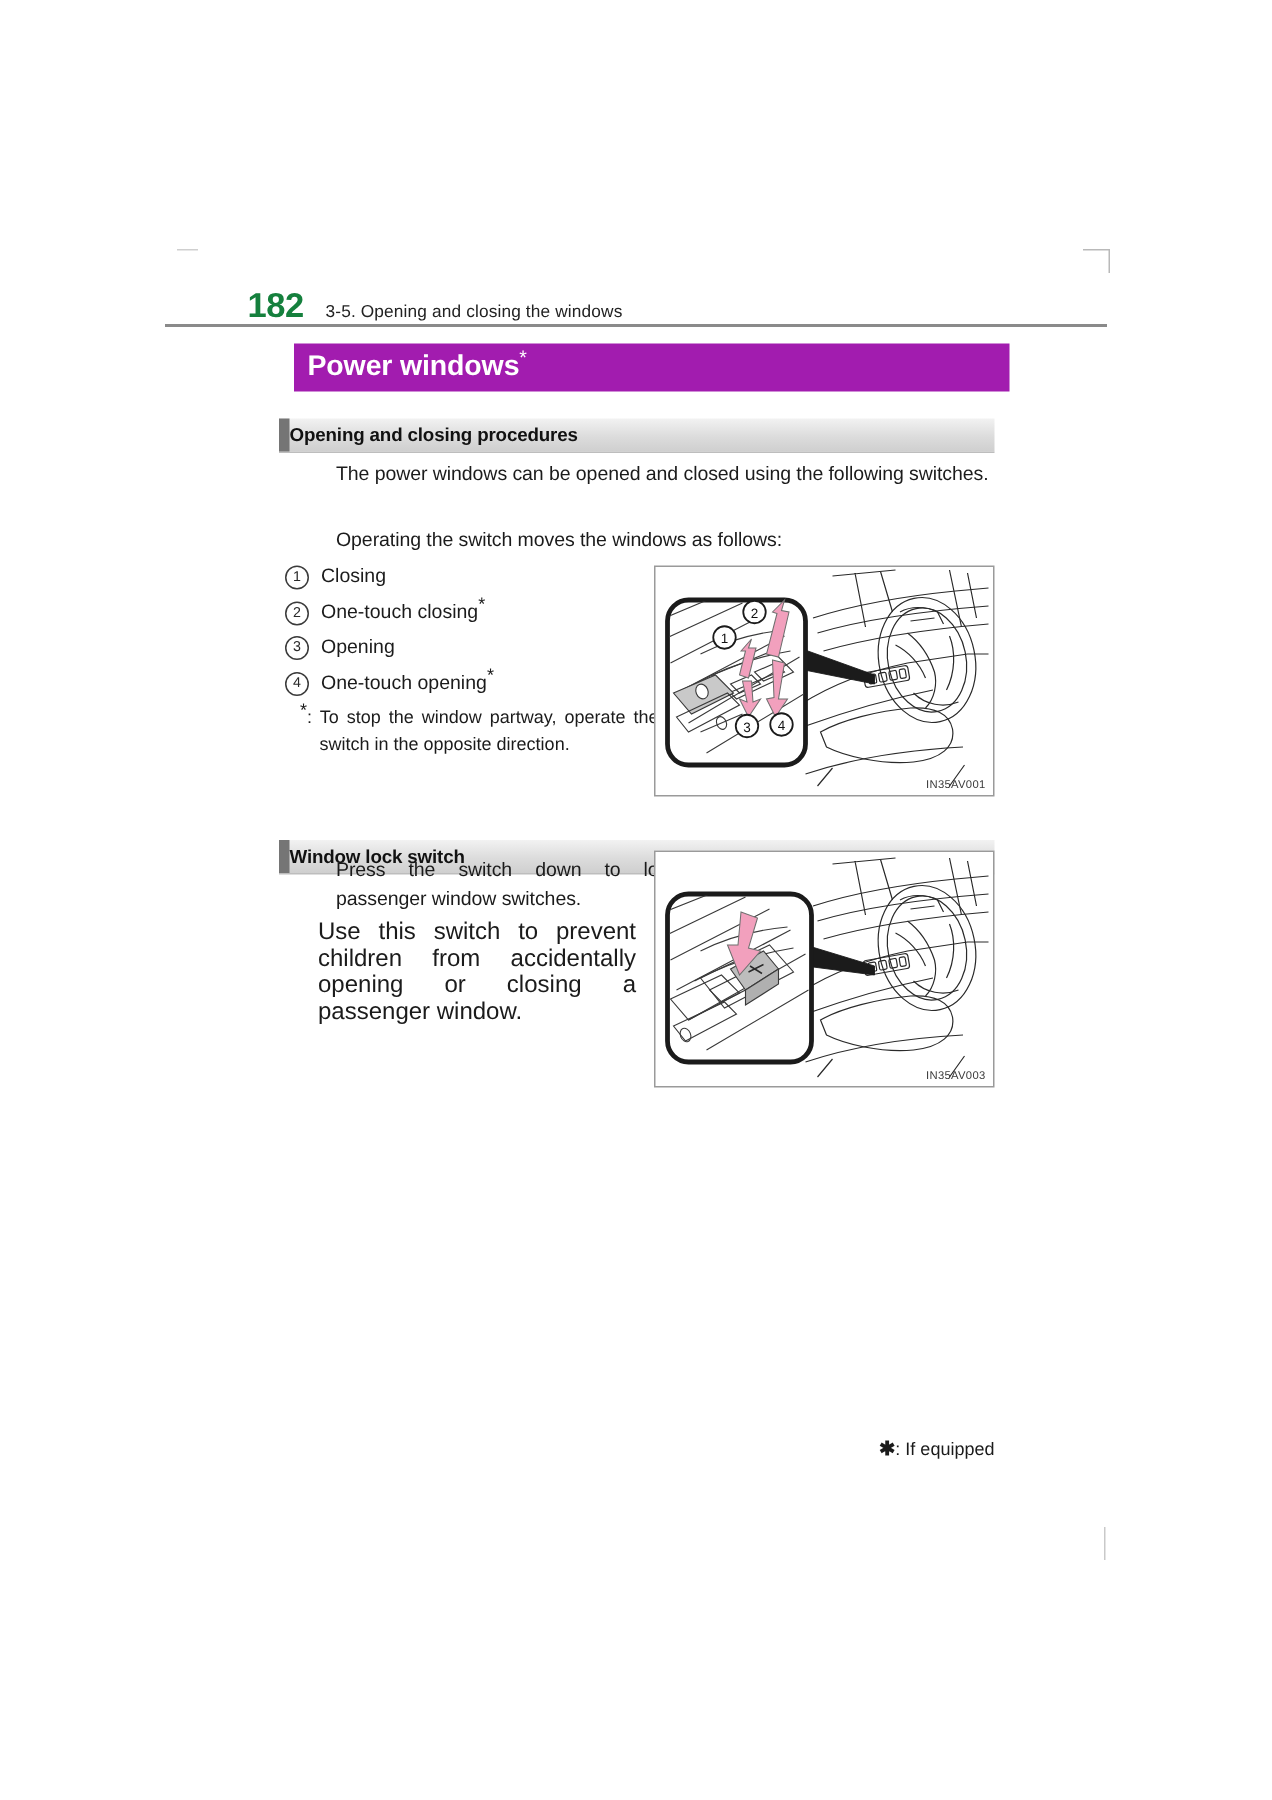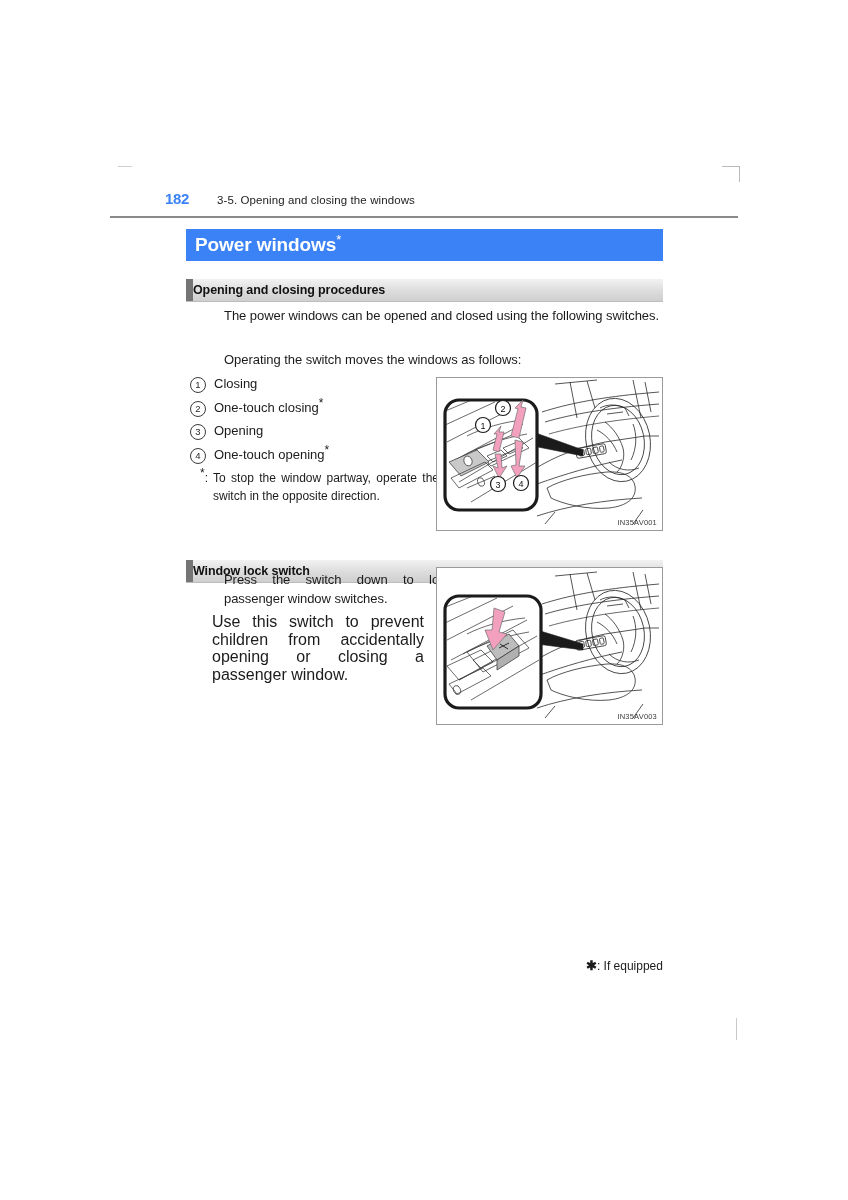--- a/index.html
+++ b/index.html
@@ -37,44 +37,44 @@
 
   
   .page-header {
     position: absolute;
     left: 165px; top: 190px;
     width: 573px;
     display: flex;
     align-items: baseline;
   }
   .page-number {
-    font-size: 15px;
+    font-size: 23px;
     font-weight: bold;
     letter-spacing: -0.3px;
-    color: #3b82f6;
+    color: #15803d;
     width: 52px;
   }
   .header-breadcrumb {
     font-size: 11.5px;
     color: #222222;
     letter-spacing: 0.1px;
   }
   .header-rule {
     position: absolute;
     left: 110px; top: 216px;
     width: 628px; height: 2px;
     background: #8a8a8a;
   }
 
   
   .title-bar {
     position: absolute;
-    left: 186px; top: 229px;
+    left: 196px; top: 229px;
     width: 477px; height: 32px;
-    background: #3b82f6;
+    background: #a21caf;
     display: flex;
     align-items: center;
   }
   .title-bar-text {
     color: #ffffff;
     font-size: 19px;
     font-weight: bold;
     letter-spacing: -0.1px;
     padding-left: 9px;
   }

